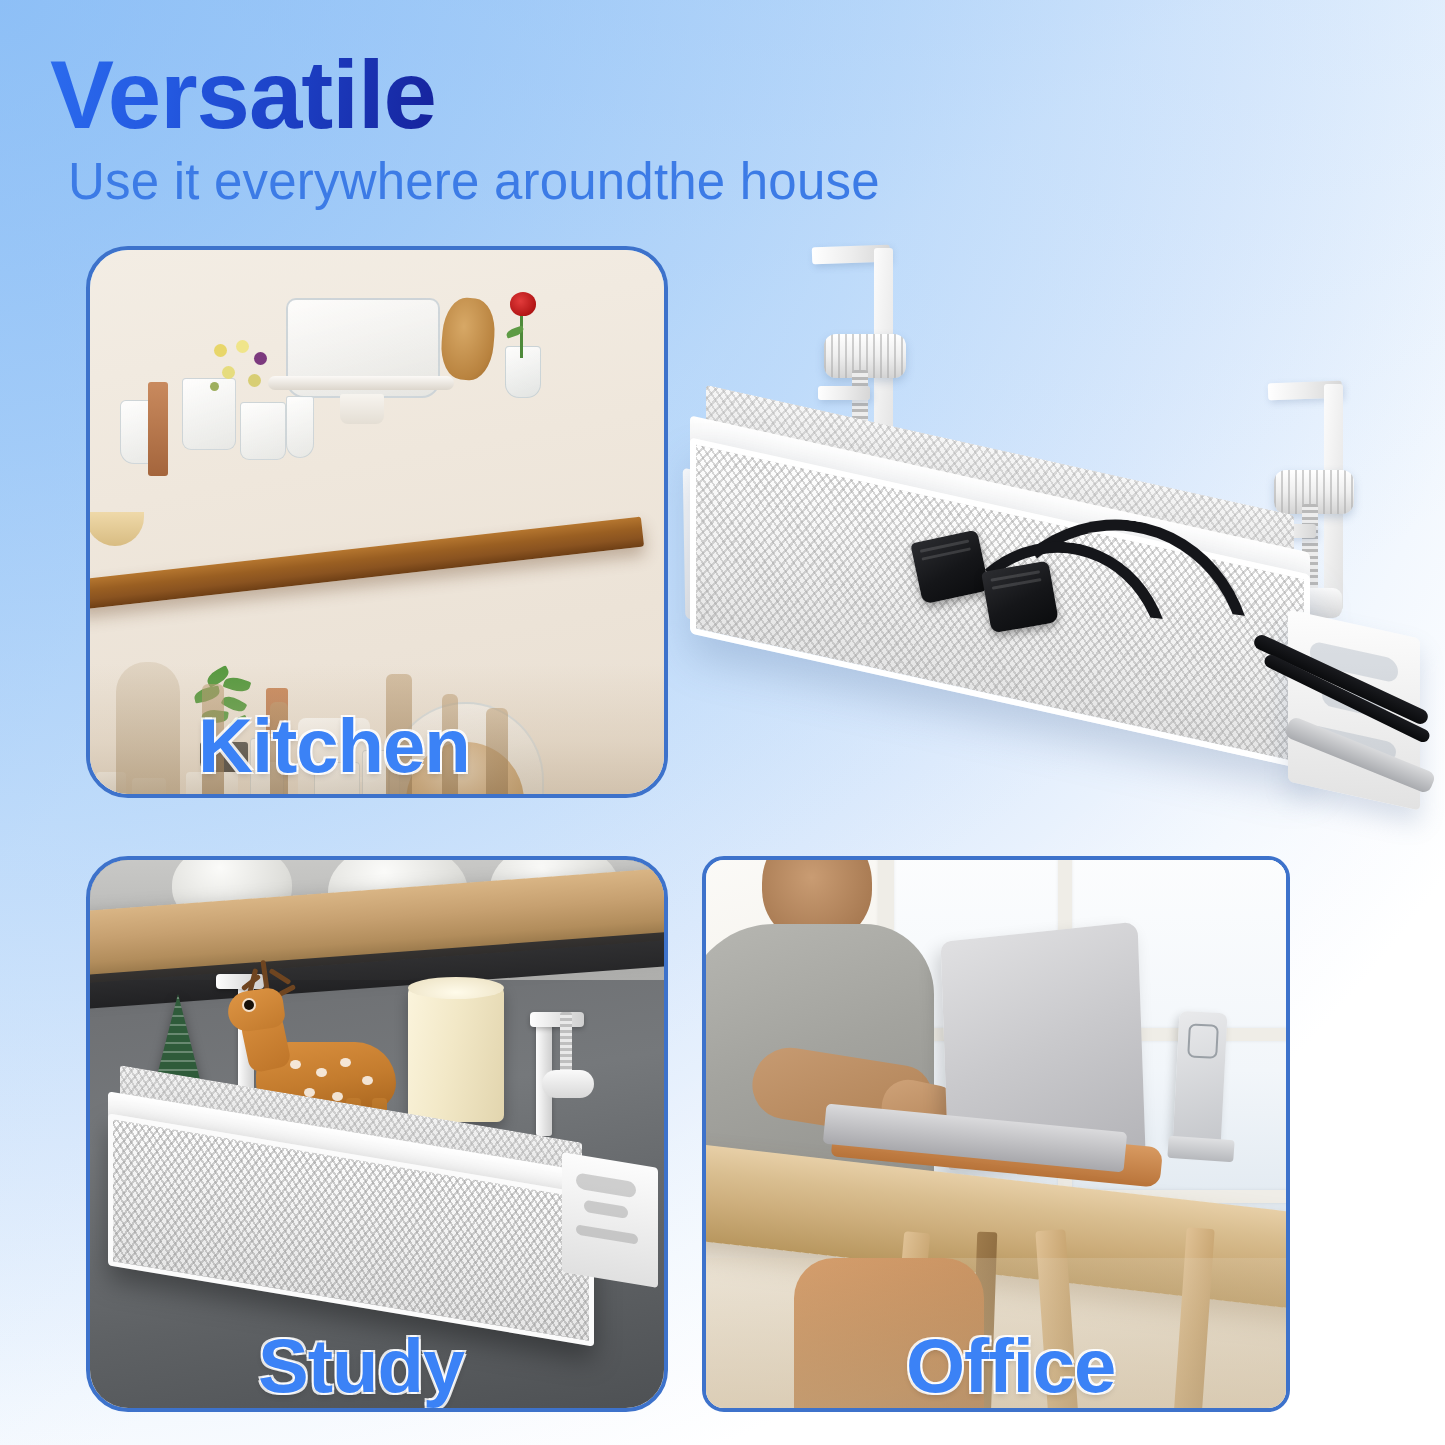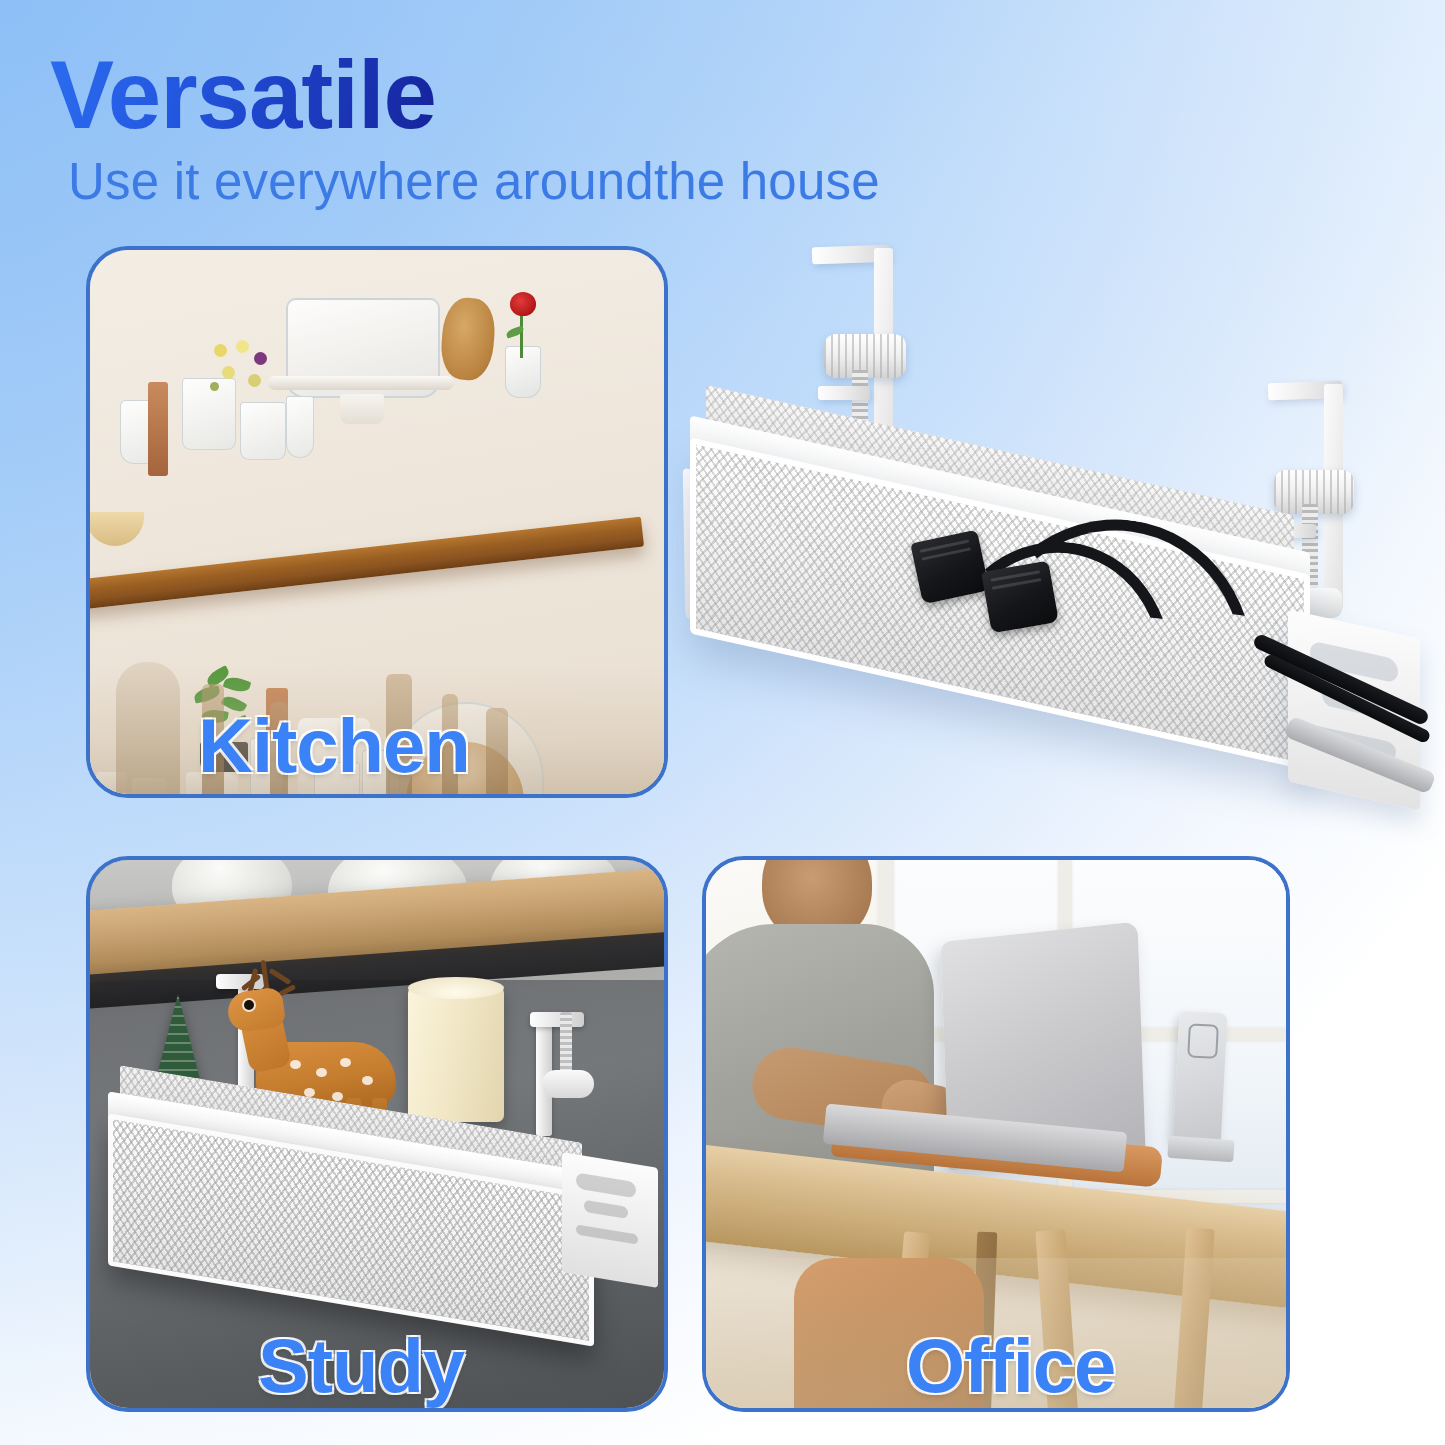--- a/index.html
+++ b/index.html
@@ -62,21 +62,21 @@
   .panel {
     position: absolute;
     border: 4px solid #3D72CB;
     border-radius: 42px;
     overflow: hidden;
     box-sizing: border-box;
     z-index: 4;
   }
   .panel-kitchen { left: 86px;  top: 246px;  width: 582px;  height: 552px; }
   .panel-study   { left: 86px;  top: 856px;  width: 582px;  height: 556px; }
-  .panel-office  { left: 702px; top: 856px;  width: 588px;  height: 556px; }
+  .panel-office  { left: 702px; top: 856px;  width: 588px;  height: 556px; border-radius: 22px; }
 
   .scene { position: absolute; inset: 0; }
 
   .panel-label {
     position: absolute;
     bottom: 4px;
     font-size: 76px;
     font-weight: bold;
     color: #3B82F6;
     letter-spacing: -1px;

